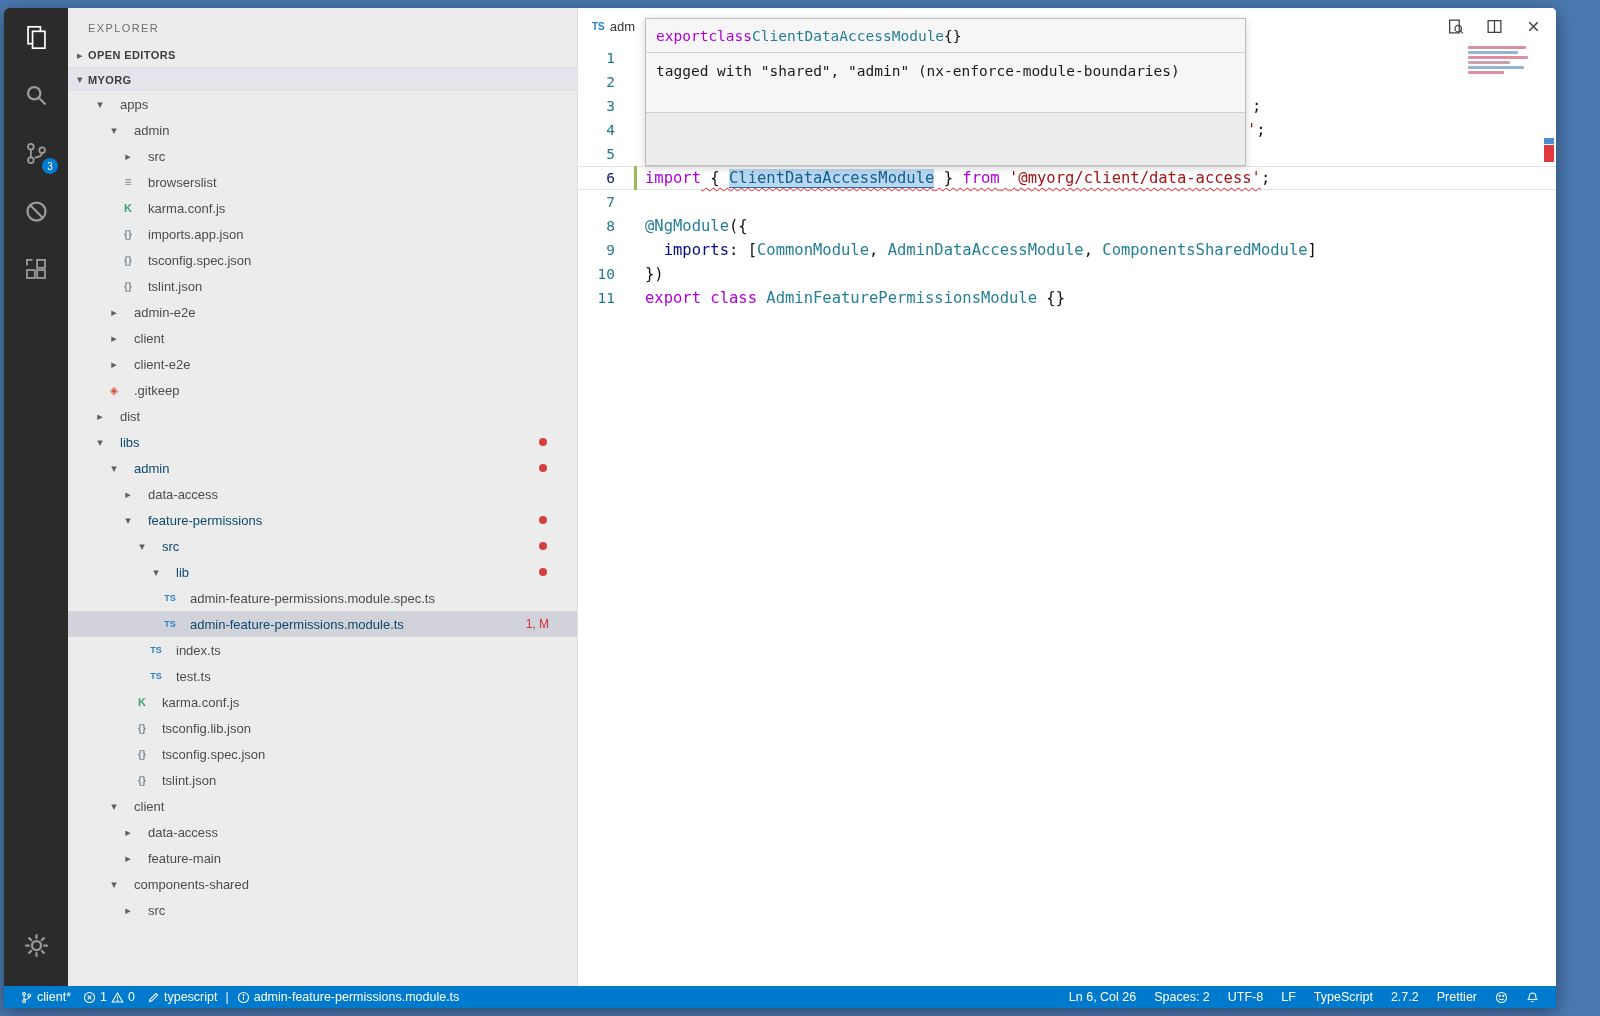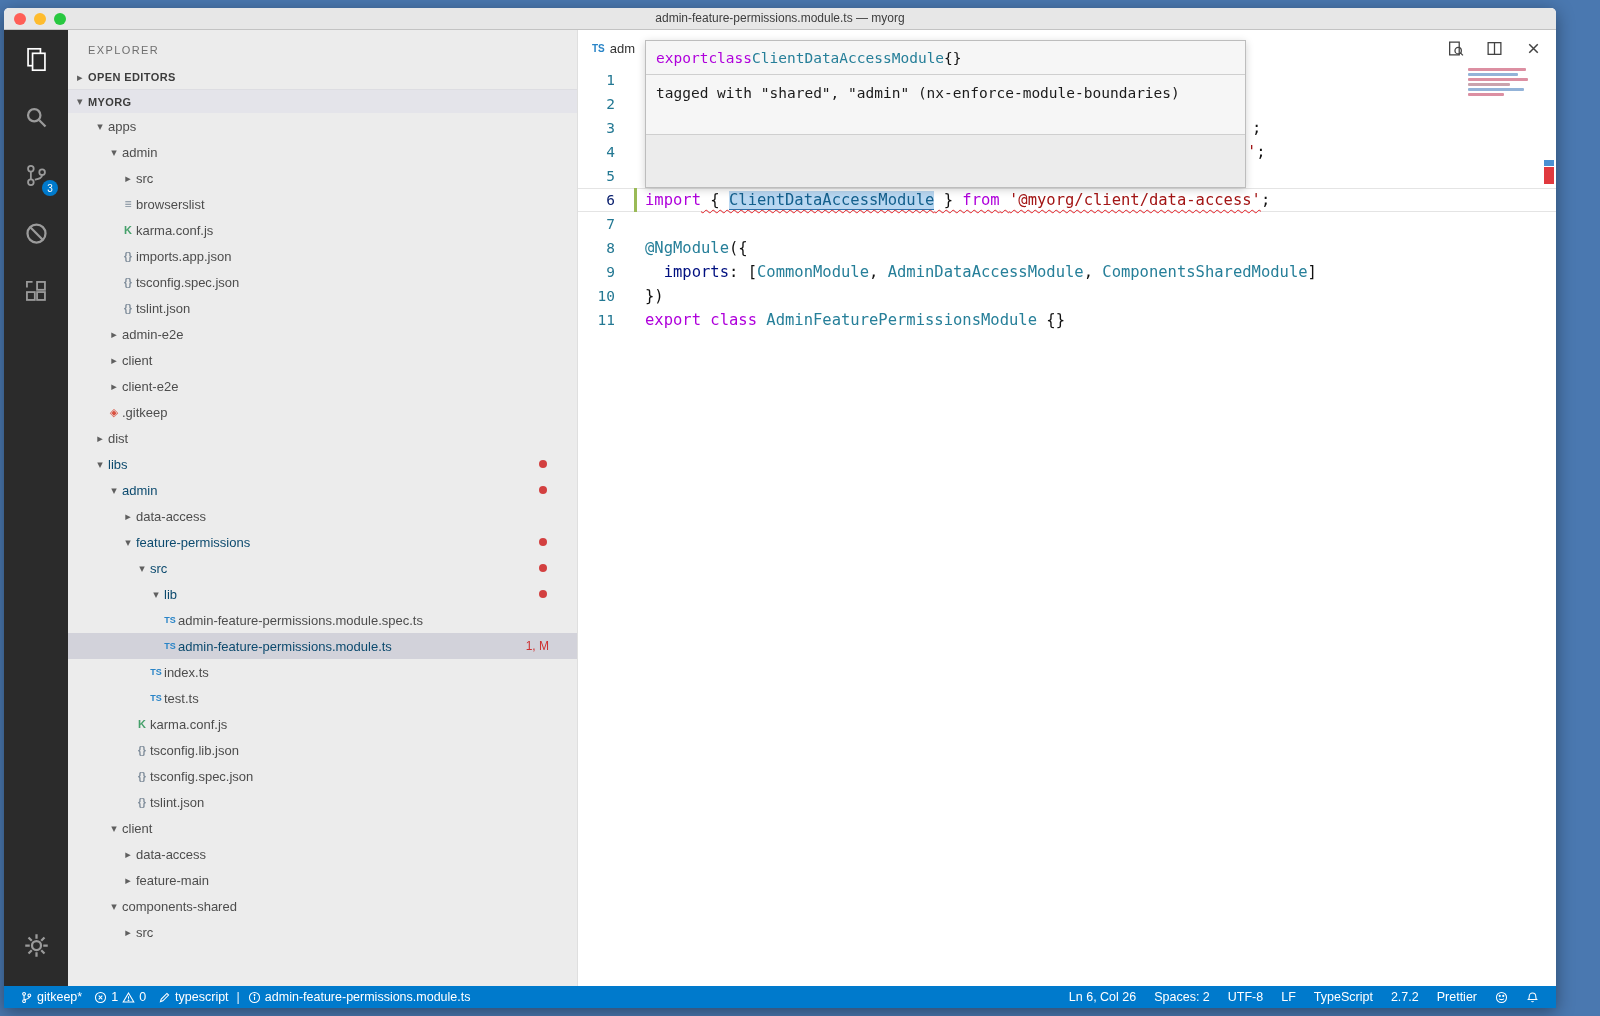--- a/index.html
+++ b/index.html
@@ -39,21 +39,21 @@
   .tree { flex:1; overflow:hidden; }
   .tree-row { height:26px; display:flex; align-items:center; font-size:13px; color:#4d4d4d; position:relative; cursor:pointer; white-space:nowrap; }
   .tree-row.selected { background:#d2d2da; }
   .tree-row.err .tlabel { color:#0c4a6e; }
   .ficon { width:16px; flex:0 0 16px; text-align:center; font-size:9px; font-weight:bold; }
   .ficon-ts    { color:#2984c7; }
   .ficon-json  { color:#7d8b99; font-size:10px; }
   .ficon-karma { color:#45a06a; font-size:11px; }
   .ficon-list  { color:#7d8b99; font-size:12px; font-weight:normal; }
   .ficon-git   { color:#d9503f; font-size:11px; font-weight:normal; }
-  .tlabel { margin-left:0; }
+  .tlabel { margin-left:12px; }
   .row-badge { position:absolute; right:28px; color:#cd3131; font-size:12px; }
   .row-dot { position:absolute; right:30px; width:8px; height:8px; border-radius:50%; background:#d34040; }
 
   
   .editor { flex:1; background:#fff; position:relative; display:flex; flex-direction:column; min-width:0; }
   .tabbar { height:36px; display:flex; align-items:center; padding-left:14px; flex:0 0 auto; position:relative; background:#fff; }
   .tab { display:flex; align-items:center; gap:5px; font-size:13px; color:#333; cursor:pointer; }
   .tab-icon { color:#2984c7; font-size:10px; font-weight:bold; }
   .editor-actions { position:absolute; right:14px; top:0; height:36px; display:flex; align-items:center; gap:22px; color:#424242; }
   .editor-actions svg { width:17px; height:17px; cursor:pointer; }
@@ -105,26 +105,20 @@
   .sb-item svg { width:13px; height:13px; }
   .sb-sep { padding:0 2px; opacity:.9; }
   .sb-right { margin-left:auto; display:flex; align-items:center; }
   .sb-right .sb-item { padding:0 9px; }
 </style>
 </head>
 <body>
 
 <div class="window">
 
-  <div class="titlebar">
-    <span class="tl close"></span>
-    <span class="tl min"></span>
-    <span class="tl zoom"></span>
-    <span class="title-text">admin-feature-permissions.module.ts — myorg</span>
-  </div>
 
   <div class="main">
 
     <div class="activitybar">
       <div class="ab-item active">
         <svg viewBox="0 0 24 24" fill="none" stroke="currentColor" stroke-width="1.5">
           <rect x="4.5" y="2.5" width="11" height="15"></rect>
           <rect x="8.5" y="6.5" width="11" height="15" fill="#2b2b2b"></rect>
         </svg>
       </div>
@@ -385,21 +379,21 @@
 
   <div class="statusbar">
     <div class="sb-item">
       <svg viewBox="0 0 16 16" fill="none" stroke="#fff" stroke-width="1.3">
         <circle cx="5" cy="3.5" r="1.7"></circle>
           <circle cx="5" cy="12.5" r="1.7"></circle>
           <circle cx="11.5" cy="5.5" r="1.7"></circle>
         <path d="M5 5.2v5.5"></path>
           <path d="M11.5 7.2c0 2.6-3 3-6.5 3.6"></path>
       </svg>
-      <span>gitkeep*</span>
+      <span>client*</span>
     </div>
     <div class="sb-item">
       <svg viewBox="0 0 16 16" fill="none" stroke="#fff" stroke-width="1.3">
         <circle cx="8" cy="8" r="6.2"></circle>
           <path d="M5.8 5.8l4.4 4.4M10.2 5.8l-4.4 4.4"></path>
       </svg>
       <span>1</span>
       <svg viewBox="0 0 16 16" fill="none" stroke="#fff" stroke-width="1.3">
         <path d="M8 2.5L14.5 13.5H1.5Z"></path>
           <line x1="8" y1="6.5" x2="8" y2="9.5"></line>

